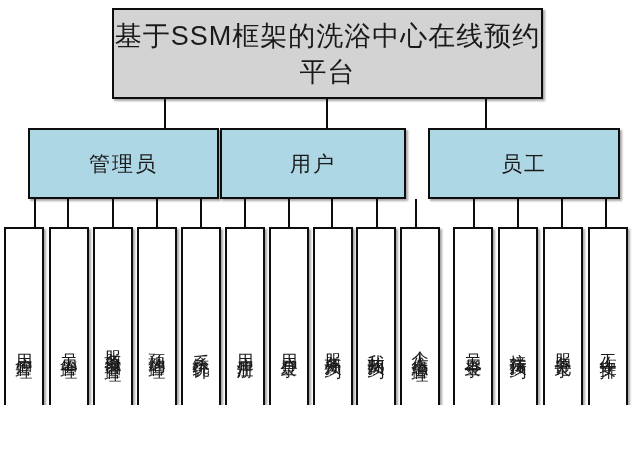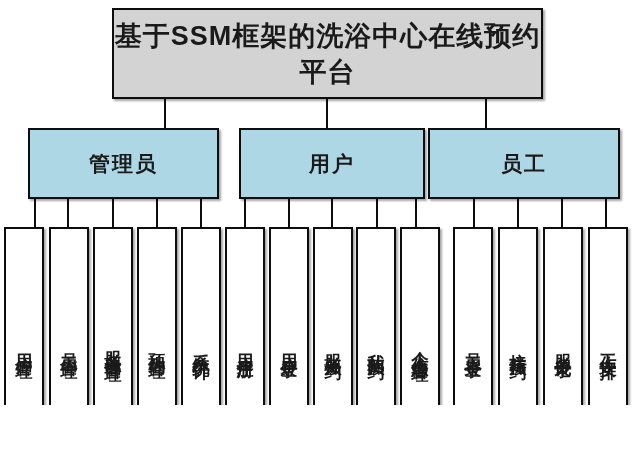--- a/index.html
+++ b/index.html
@@ -6,21 +6,20 @@
   body {
     font-family: "Liberation Sans", "DejaVu Sans", sans-serif;
     background: #ffffff;
   }
   .canvas {
     position: relative;
     width: 632px;
     height: 405px;
     background: #ffffff;
     overflow: hidden;
-    font-weight: bold;
   }
   .node {
     position: absolute;
     border: 2px solid #0d0d0d;
     box-shadow: 2px 2px 2px rgba(0,0,0,0.35);
     display: flex;
     align-items: center;
     justify-content: center;
     text-align: center;
     color: #1a1a1a;
@@ -31,21 +30,21 @@
     font-size: 27px;
     letter-spacing: 1px;
   }
   .branch-node {
     top: 128px; height: 71px;
     background: #aed7e5;
     font-size: 21px;
     letter-spacing: 2px;
   }
   .branch-admin { left: 28px;  width: 191px; }
-  .branch-user  { left: 239px; width: 186px; text-align: center; }
+  .branch-user  { left: 220px; width: 186px; text-align: center; }
   .branch-staff { left: 428px; width: 192px; align-items: center; }
   .leaf-node {
     top: 227px; width: 40px; height: 238px;
     background: #ffffff;
     font-size: 17px;
   }
   .leaf-node .vtext {
     writing-mode: vertical-rl;
     text-orientation: upright;
     letter-spacing: 3px;

